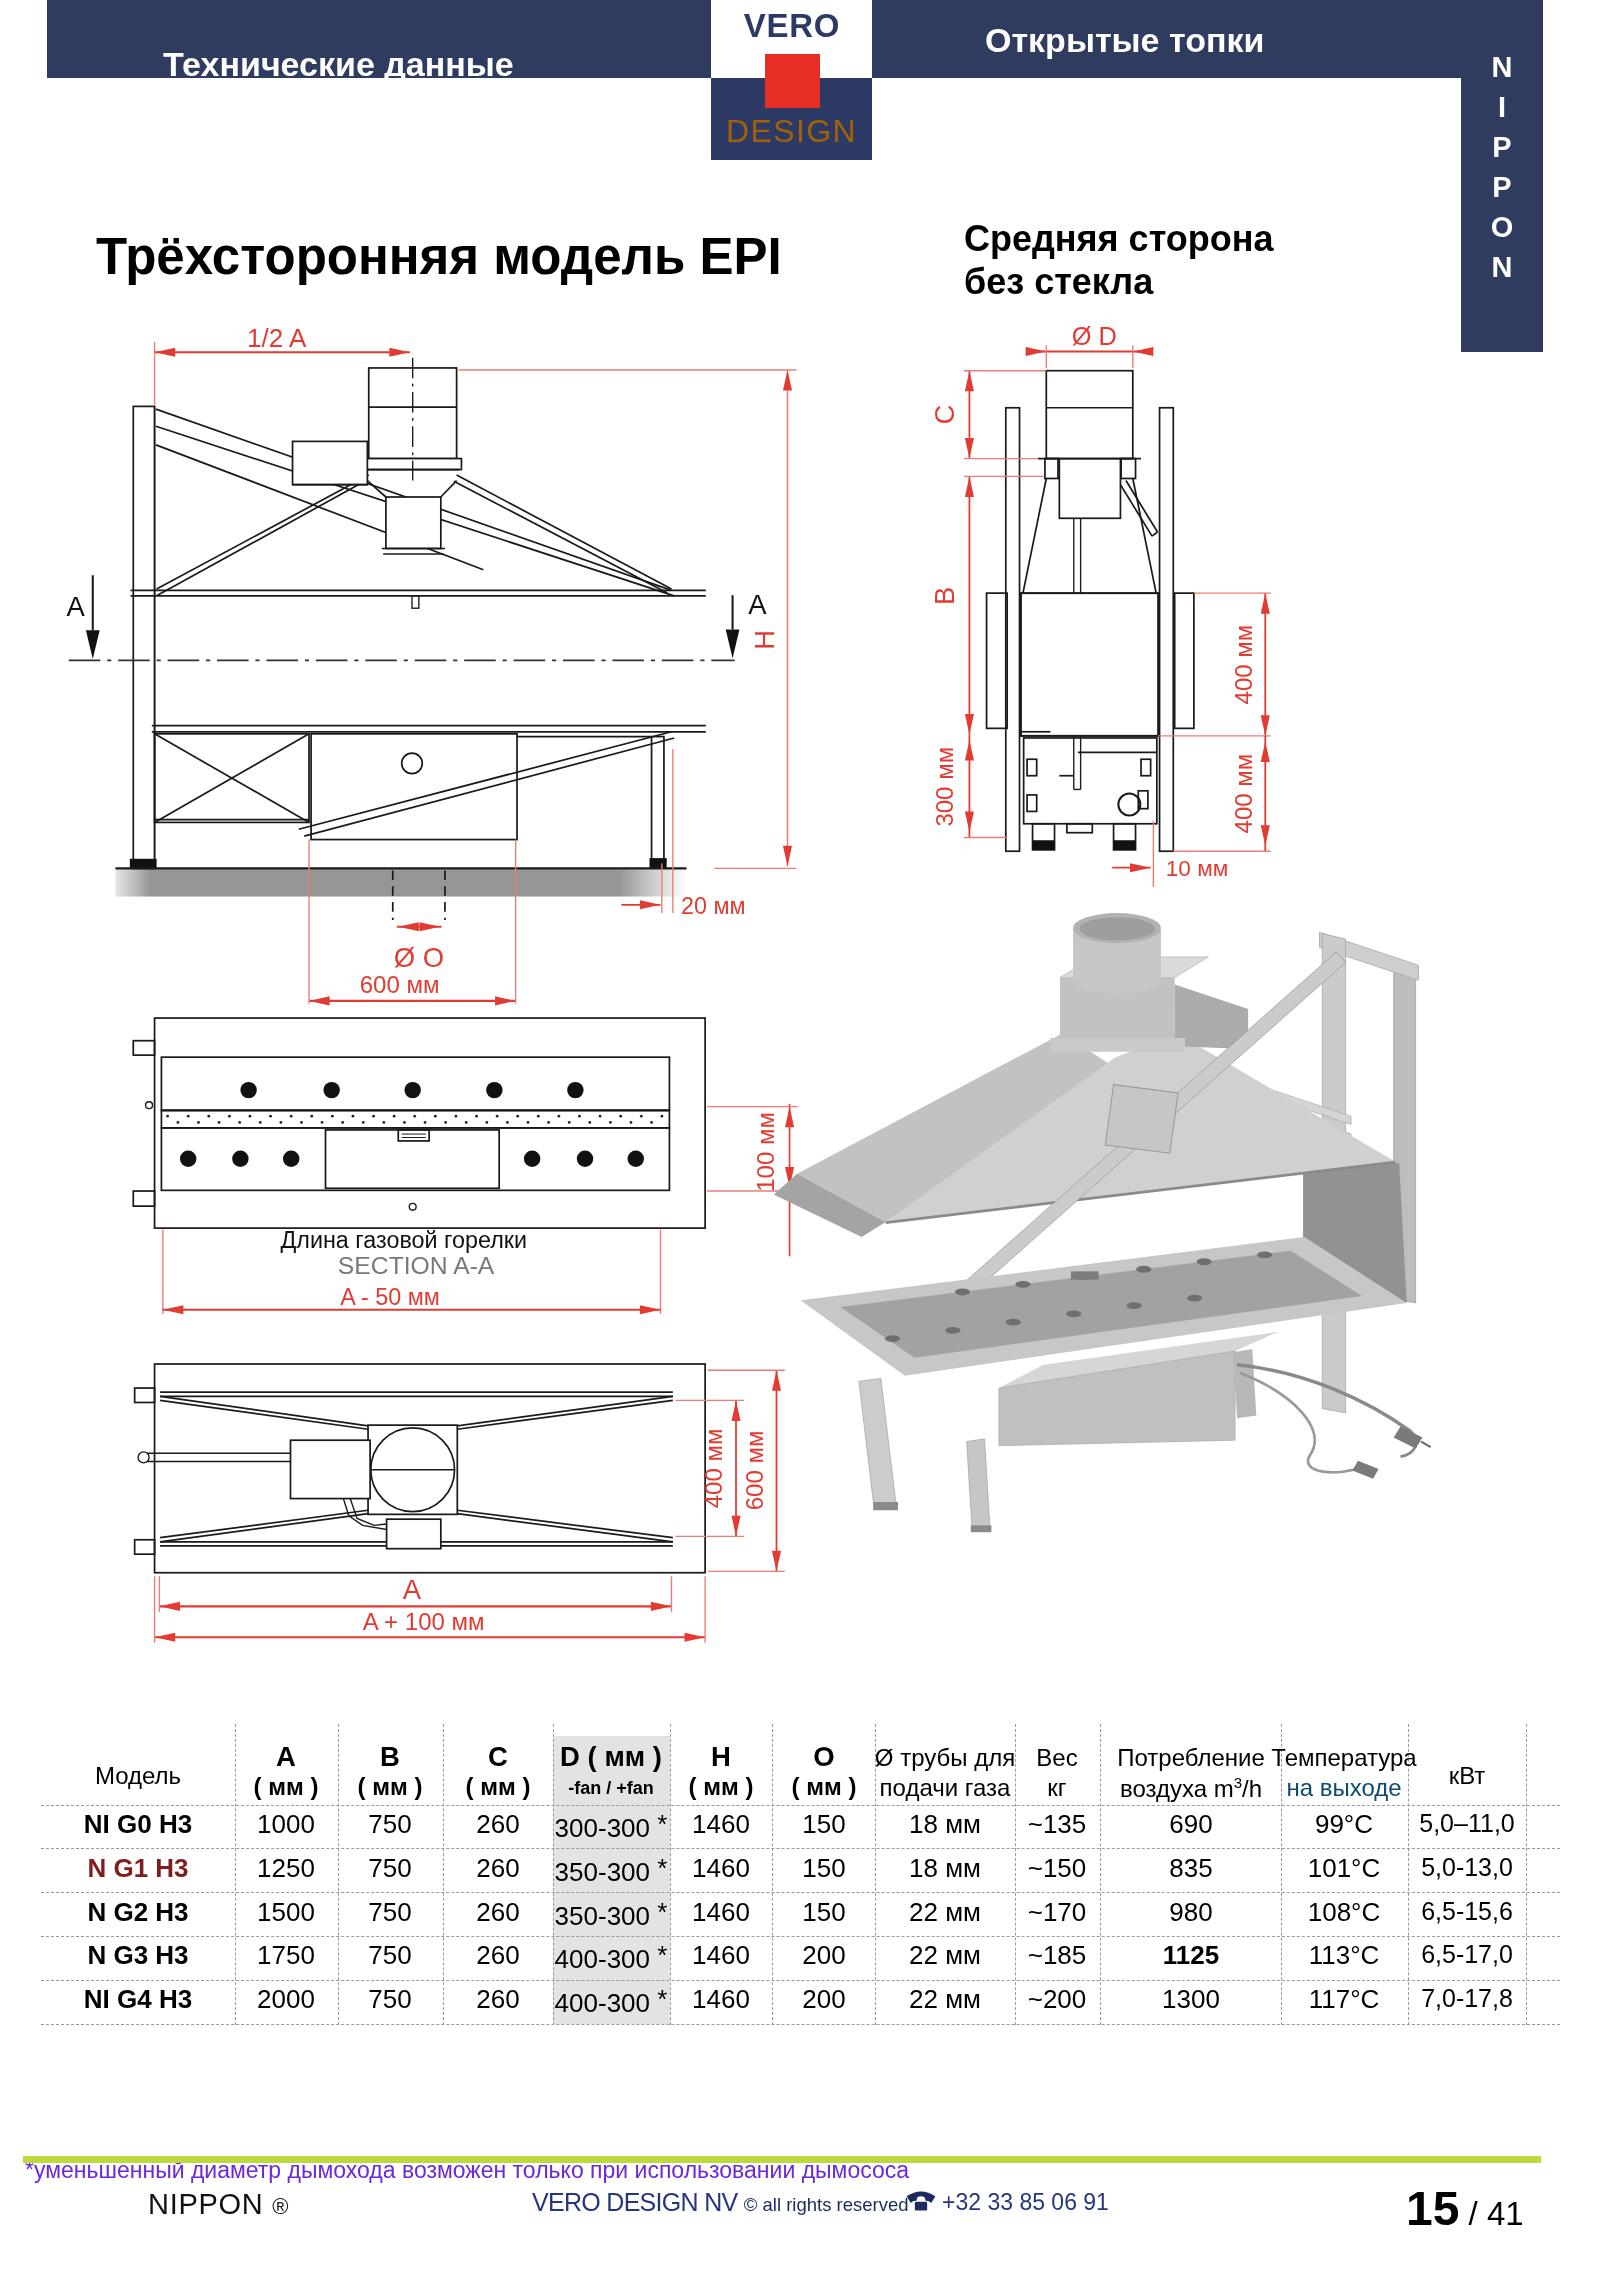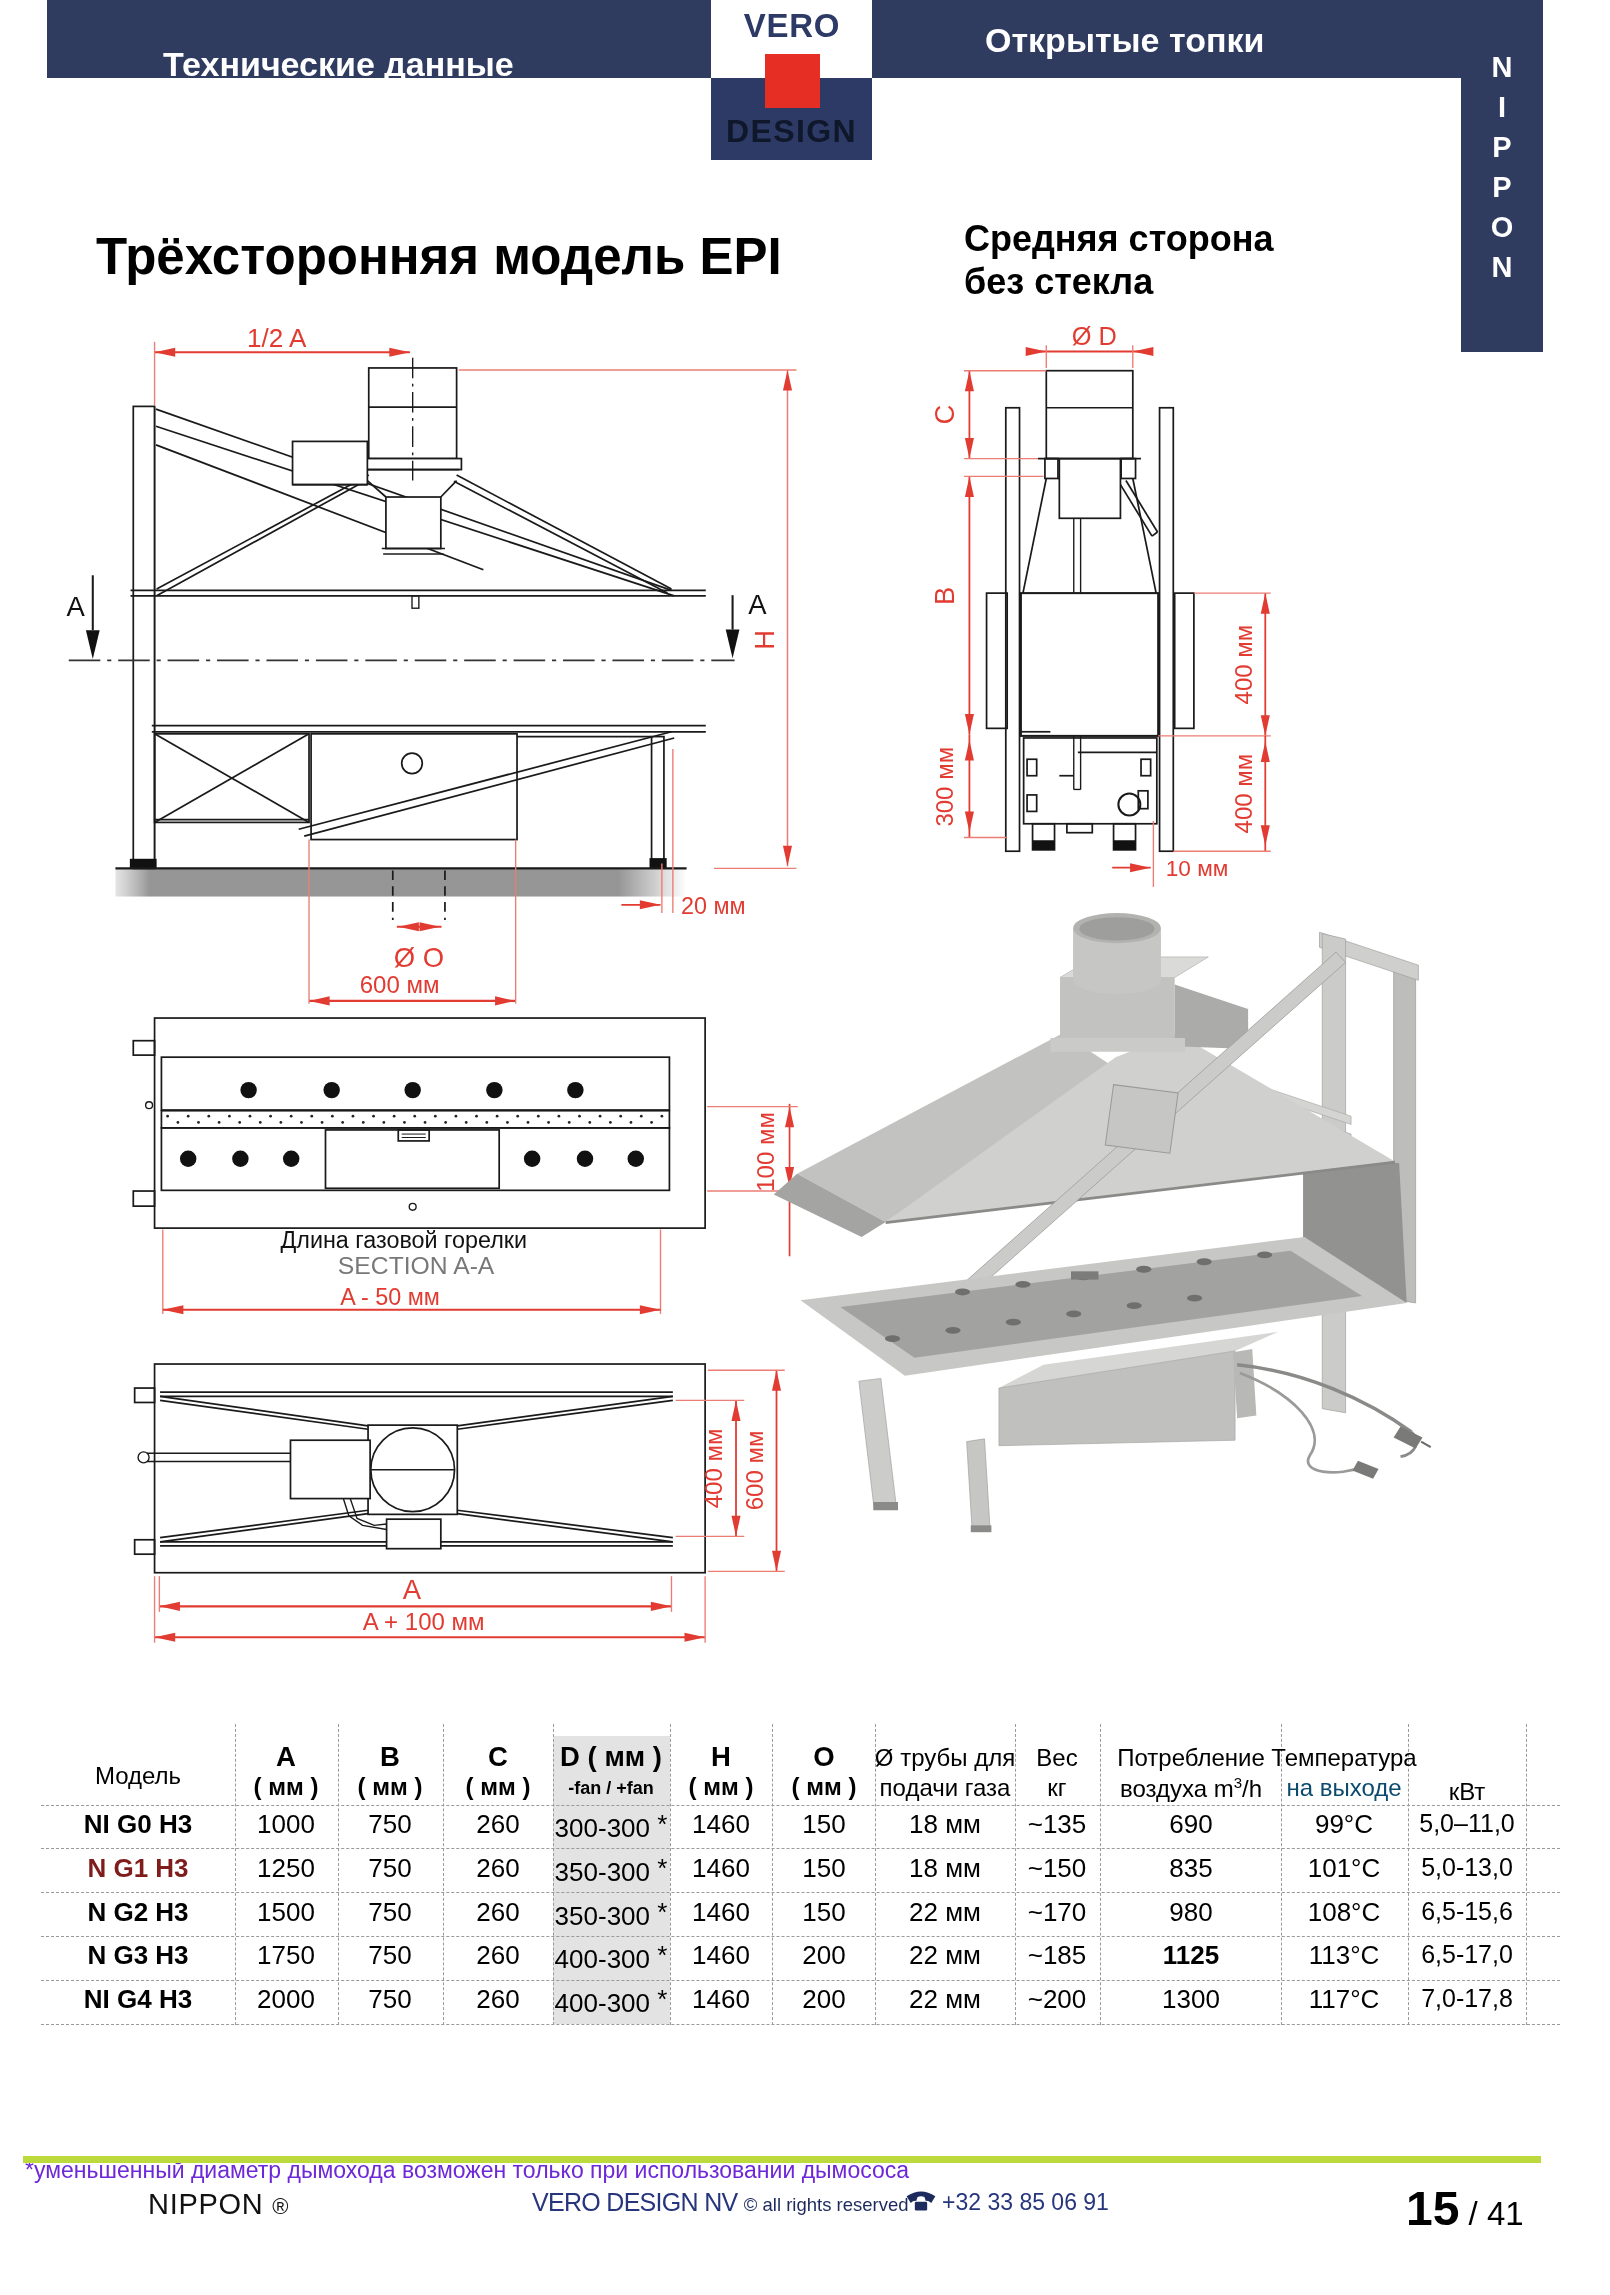--- a/index.html
+++ b/index.html
@@ -11,21 +11,21 @@
 </style>
 </head>
 <body>
 <div class="abs navy" style="left:47px;top:0;width:1495px;height:78px;"></div>
 <div class="abs hdrtxt" style="left:163px;top:21px;margin-top:24px;">Технические данные</div>
 <div class="abs hdrtxt" style="left:985px;top:21px;">Открытые топки</div>
 <div class="abs" style="left:711px;top:0;width:161px;height:78px;background:#ffffff;"></div>
 <div class="abs" style="left:711px;top:78px;width:161px;height:82px;background:#2d3a66;"></div>
 <div class="abs" style="left:742px;top:6.9px;width:100px;text-align:center;color:#2d3a66;font-weight:bold;font-size:33px;letter-spacing:0.7px;">VERO</div>
 <div class="abs" style="left:765px;top:54px;width:55px;height:54px;background:#e62e24;"></div>
-<div class="abs" style="left:711px;top:113px;width:161px;text-align:center;color:#0f172a;font-weight:bold;font-size:32px;letter-spacing:1.4px;">DESIGN</div>
+<div class="abs" style="left:711px;top:113px;width:161px;text-align:center;color:#a16207;font-weight:normal;font-size:32px;letter-spacing:1.4px;">DESIGN</div>
 <div class="abs navy" style="left:1461px;top:0;width:82px;height:352px;"></div>
 <div class="abs" style="left:1461px;top:47px;width:82px;text-align:center;color:#fff;font-weight:bold;font-size:29px;line-height:40px;">N<br>I<br>P<br>P<br>O<br>N</div>
 <div class="abs" style="left:96px;top:227px;font-size:51px;font-weight:bold;color:#000;">Трёхсторонняя модель EPI</div>
 <div class="abs" style="left:964px;top:217px;font-size:36px;font-weight:bold;color:#000;line-height:43px;">Средняя сторона<br>без стекла</div>
 <svg class="abs" style="left:0;top:0;" width="1610" height="1675" viewBox="0 0 2345 2440">
 <defs>
       <linearGradient id="gnd" x1="0" y1="0" x2="1" y2="0">
         <stop offset="0" stop-color="#a8a8a8" stop-opacity="0.3"></stop>
         <stop offset="0.06" stop-color="#909090" stop-opacity="0.95"></stop>
         <stop offset="0.88" stop-color="#909090" stop-opacity="0.95"></stop>
@@ -395,21 +395,21 @@
 <div class="abs" style="left:728px;top:1741px;width:192px;text-align:center;font-size:27.5px;font-weight:bold;color:#000;white-space:nowrap;">O</div>
 <div class="abs" style="left:728px;top:1773px;width:192px;text-align:center;font-size:24px;font-weight:bold;color:#000;white-space:nowrap;">( мм )</div>
 <div class="abs" style="left:849px;top:1744px;width:192px;text-align:center;font-size:24px;font-weight:normal;color:#000;white-space:nowrap;">Ø трубы для</div>
 <div class="abs" style="left:849px;top:1774px;width:192px;text-align:center;font-size:24px;font-weight:normal;color:#000;white-space:nowrap;">подачи газа</div>
 <div class="abs" style="left:961px;top:1744px;width:192px;text-align:center;font-size:24px;font-weight:normal;color:#000;white-space:nowrap;">Вес</div>
 <div class="abs" style="left:961px;top:1774px;width:192px;text-align:center;font-size:24px;font-weight:normal;color:#000;white-space:nowrap;">кг</div>
 <div class="abs" style="left:1095px;top:1744px;width:192px;text-align:center;font-size:24px;font-weight:normal;color:#000;white-space:nowrap;">Потребление</div>
 <div class="abs" style="left:1095px;top:1774px;width:192px;text-align:center;font-size:24px;font-weight:normal;color:#000;white-space:nowrap;">воздуха m<sup style="font-size:15px;">3</sup>/h</div>
 <div class="abs" style="left:1248px;top:1744px;width:192px;text-align:center;font-size:24px;font-weight:normal;color:#000;white-space:nowrap;">Температура</div>
 <div class="abs" style="left:1248px;top:1774px;width:192px;text-align:center;font-size:24px;font-weight:normal;color:#0c4a6e;white-space:nowrap;">на выходе</div>
-<div class="abs" style="left:1371px;top:1762px;width:192px;text-align:center;font-size:24px;font-weight:normal;color:#000;white-space:nowrap;margin-top:16px;">кВт</div>
+<div class="abs" style="left:1371px;top:1762px;width:192px;text-align:center;font-size:24px;font-weight:normal;color:#000;white-space:nowrap;">кВт</div>
 <div class="abs" style="left:42px;top:1809px;width:192px;text-align:center;font-size:26px;font-weight:bold;color:#000;white-space:nowrap;">NI G0 H3</div>
 <div class="abs" style="left:190px;top:1809px;width:192px;text-align:center;font-size:26px;font-weight:normal;color:#000;white-space:nowrap;">1000</div>
 <div class="abs" style="left:294px;top:1809px;width:192px;text-align:center;font-size:26px;font-weight:normal;color:#000;white-space:nowrap;">750</div>
 <div class="abs" style="left:402px;top:1809px;width:192px;text-align:center;font-size:26px;font-weight:normal;color:#000;white-space:nowrap;">260</div>
 <div class="abs" style="left:515px;top:1809px;width:192px;text-align:center;font-size:26px;font-weight:normal;color:#000;white-space:nowrap;">300-300 <span style="vertical-align:4.1px;">*</span></div>
 <div class="abs" style="left:625px;top:1809px;width:192px;text-align:center;font-size:26px;font-weight:normal;color:#000;white-space:nowrap;">1460</div>
 <div class="abs" style="left:728px;top:1809px;width:192px;text-align:center;font-size:26px;font-weight:normal;color:#000;white-space:nowrap;">150</div>
 <div class="abs" style="left:849px;top:1809px;width:192px;text-align:center;font-size:26px;font-weight:normal;color:#000;white-space:nowrap;">18 мм</div>
 <div class="abs" style="left:961px;top:1809px;width:192px;text-align:center;font-size:26px;font-weight:normal;color:#000;white-space:nowrap;">~135</div>
 <div class="abs" style="left:1095px;top:1809px;width:192px;text-align:center;font-size:26px;font-weight:normal;color:#000;white-space:nowrap;">690</div>

